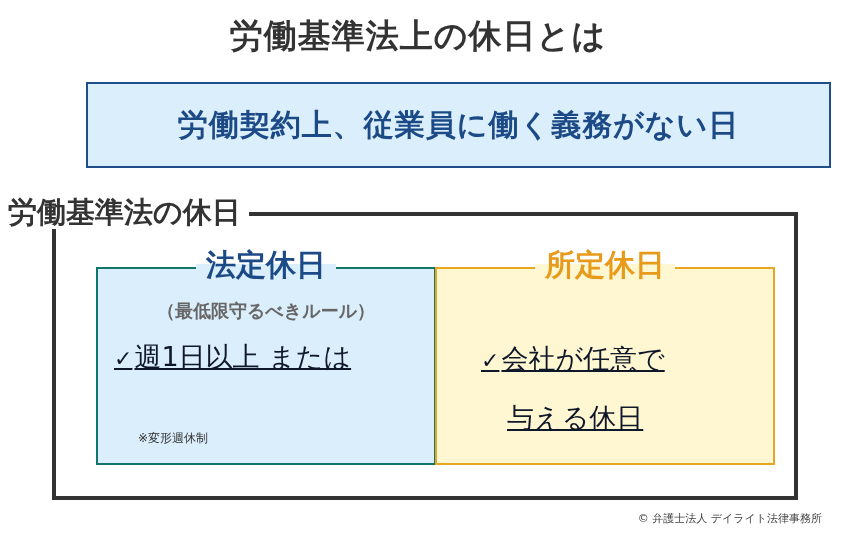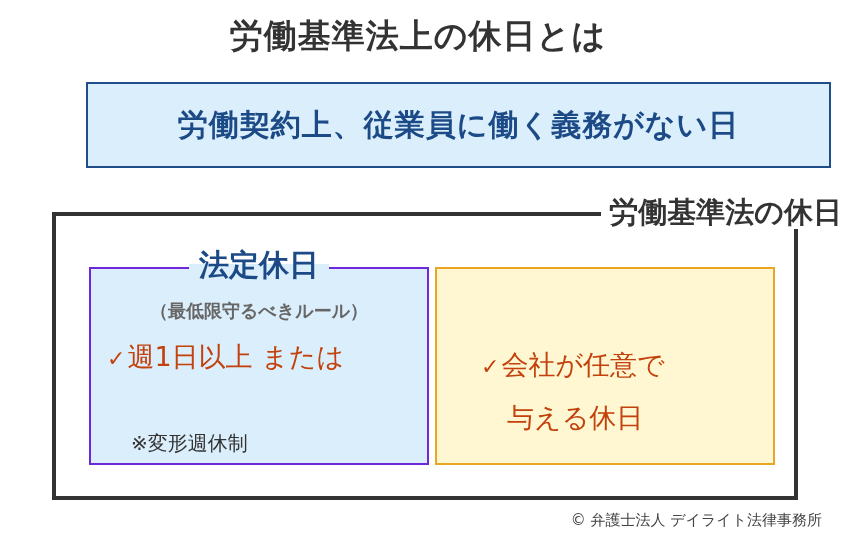--- a/index.html
+++ b/index.html
@@ -6,35 +6,35 @@
   body { width:850px; height:540px; background:#ffffff; position:relative; overflow:hidden;
          font-family:"DejaVu Sans", "Liberation Sans", sans-serif; }
   .title { position:absolute; left:0; top:14px; width:836px; text-align:center;
            font-size:33px; font-weight:bold; color:#333333; letter-spacing:1px; }
   .def-box { position:absolute; left:52px; top:82px; width:741px; height:82px;
              border:2px solid #1f4e8a; background:#dbeefb; box-sizing:content-box;
              display:flex; align-items:center; justify-content:center;margin-left:34px; }
   .def-text { font-size:30px; font-weight:bold; color:#1b4a86; letter-spacing:1px; }
   .frame { position:absolute; left:52px; top:212px; width:738px; height:280px;
            border:4px solid #333333; }
-  .frame-label { position:absolute; left:0; top:193px; width:850px; text-align:right; }
+  .frame-label { position:absolute; left:0; top:193px; width:850px; text-align:left; }
   .frame-label span { background:#ffffff; padding:0 8px; font-size:29px; font-weight:bold; color:#333333; }
   .box { position:absolute; top:267px; width:336px; height:194px; }
-  .box-left { left:89px; border:2px solid #6d28d9; background:#dbeefb; }
+  .box-left { left:96px; border:2px solid #0f766e; background:#dbeefb; }
   .box-right { left:435px; border:2px solid #e8a623; background:#fff7d1; }
   .box-label { position:absolute; top:-24px; left:0; width:100%; text-align:center; }
   .box-label span { padding:0 10px; font-size:30px; font-weight:bold; }
   .box-left .box-label span { color:#1b4a86; background:linear-gradient(#ffffff 50%, #dbeefb 50%); }
   .box-right .box-label span { color:#e89a1a; background:linear-gradient(#ffffff 50%, #fff7d1 50%); }
   .rule-note { position:absolute; top:30px; left:0; width:100%; text-align:center;
                font-size:18px; font-weight:bold; color:#666666; }
-  .line { position:absolute; font-size:27px; color:#c2410c; white-space:nowrap; }
+  .line { position:absolute; font-size:27px; color:#0f172a; white-space:nowrap;text-decoration:underline; }
   .check { font-size:22px; margin-right:2px; }
-  .sub-note { position:absolute; font-size:20px; color:#333333; }
-  .copyright { position:absolute; right:28px; top:511px; font-size:15px; color:#444444; }
+  .sub-note { position:absolute; font-size:12px; color:#333333; }
+  .copyright { position:absolute; right:28px; top:511px; font-size:11px; color:#444444; }
 </style>
 </head>
 <body>
 
 <div class="title">労働基準法上の休日とは</div>
 
 <div class="def-box">
   <span class="def-text">労働契約上、従業員に働く義務がない日</span>
 </div>
 
@@ -48,21 +48,24 @@
     <span>法定休日</span>
   </div>
   <div class="rule-note">（最低限守るべきルール）</div>
   <div class="line" style="left:16px; top:70px;">
     <span class="check">✓</span><span>週1日以上 または</span>
   </div>
   <div class="sub-note" style="left:40px; top:161px;">※変形週休制</div>
 </div>
 
 <div class="box box-right">
-  <div class="line" style="left:44px; top:78px;">
+  <div class="box-label">
+    <span>所定休日</span>
+  </div>
+  <div class="line" style="left:44px; top:72px;">
     <span class="check">✓</span><span>会社が任意で</span>
   </div>
   <div class="line" style="left:70px; top:112px;margin-top:19px;">
     <span>与える休日</span>
   </div>
 </div>
 
 <div class="copyright">© 弁護士法人 デイライト法律事務所</div>
 
 </body></html>

